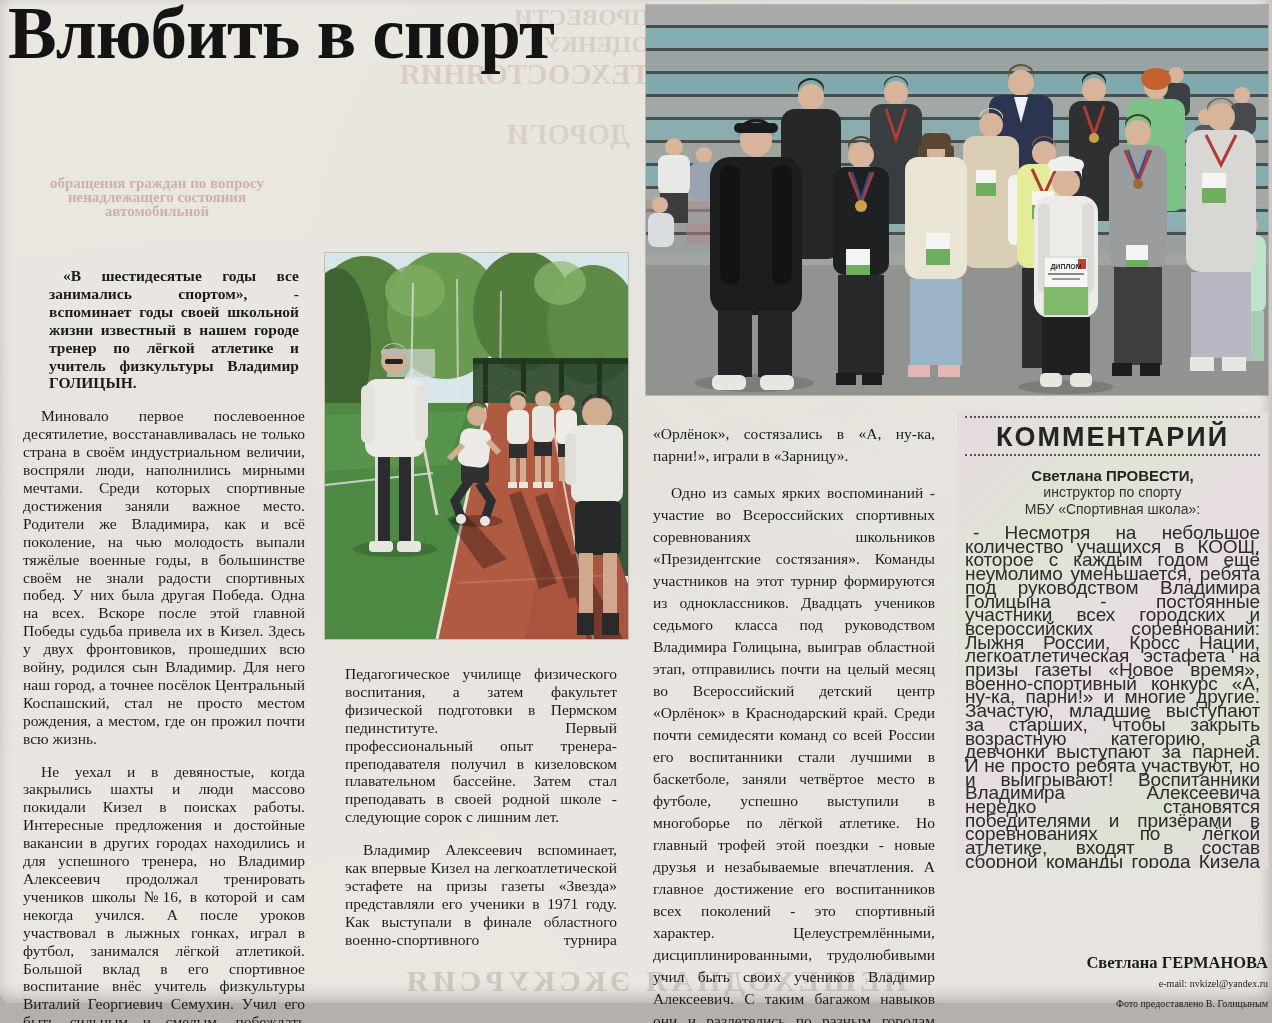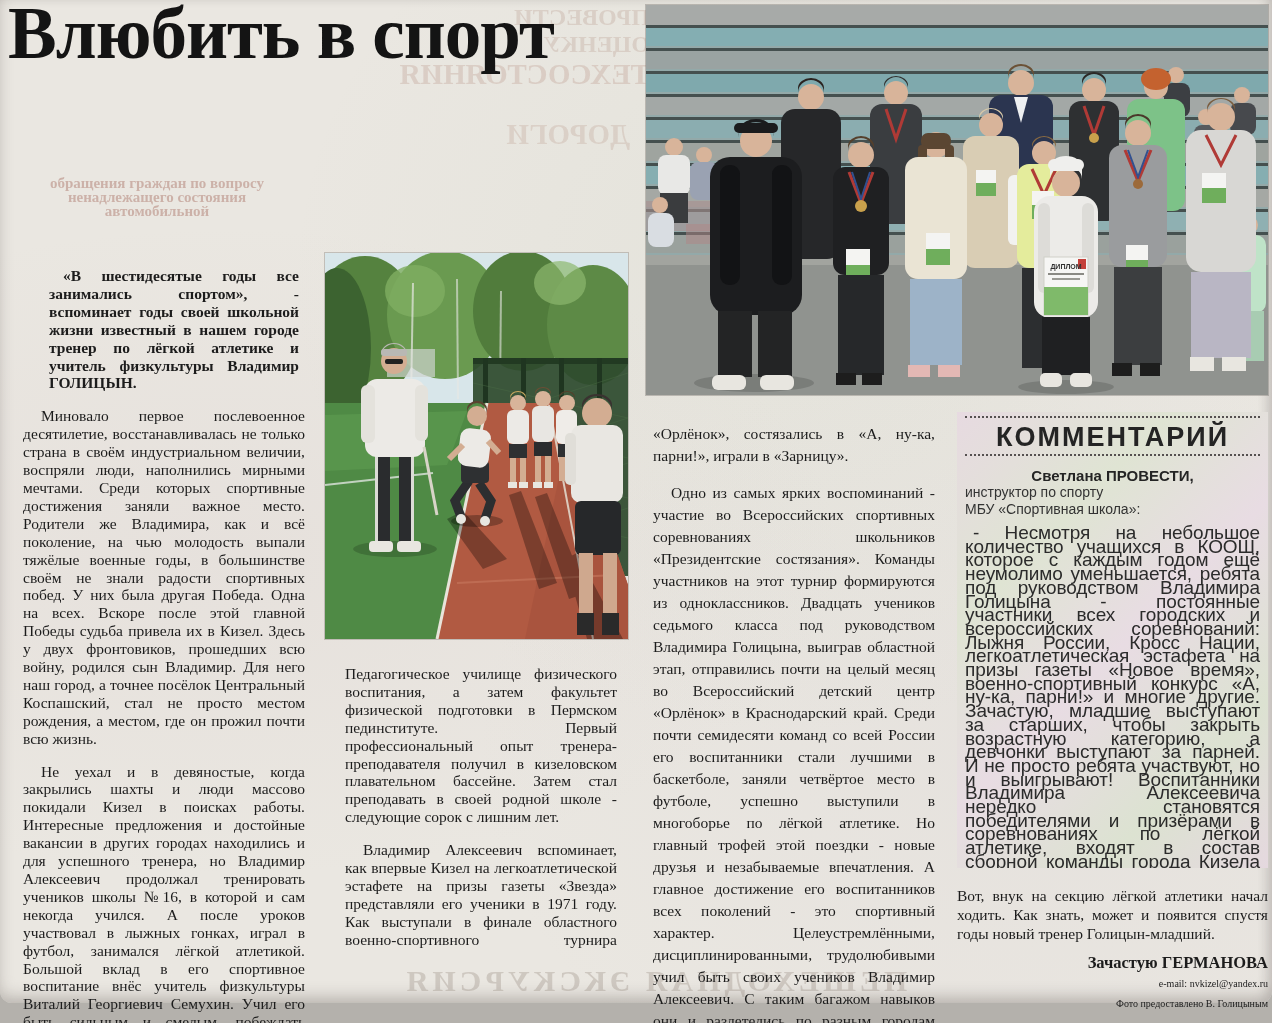--- a/index.html
+++ b/index.html
@@ -46,21 +46,21 @@
   
   .comment{position:absolute;z-index:2;left:957px;top:412px;width:311px;height:456px;
     box-sizing:border-box;padding:4px 8px 4px 8px;overflow:hidden;
     background:linear-gradient(135deg,#e7dae1 0%,#dfe4d3 28%,#e8dce3 52%,#dce2d1 78%,#e5d8df 100%);
     display:flex;flex-direction:column;
     font-family:Liberation Sans, sans-serif;color:#2e2e2e;}
   .dots{border-top:2px dotted #555050;height:3px;flex:0 0 auto;}
   .c-title{margin:1px 0 1px 0;text-align:center;font-size:27px;font-weight:bold;
     letter-spacing:2px;color:#242424;}
   .c-author{margin-top:8px;text-align:center;font-size:15px;font-weight:bold;color:#242424;}
-  .c-role{text-align:left;font-size:14px;line-height:17px;color:#333;}
+  .c-role{text-align:center;font-size:14px;line-height:17px;color:#333;}
   .c-body{margin:8px 0 0 0;font-size:19px;line-height:13.7px;text-align:justify;
     letter-spacing:-0.1px;text-indent:8px;color:#2b2b2b;flex:0 1 auto;}
   .dots.end{margin-top:7px;}
   
   .outro{position:absolute;z-index:2;left:957px;top:886px;width:311px;
     font-size:15.5px;line-height:19px;text-align:justify;color:#1c1c1c;}
   .sig{position:absolute;z-index:2;left:957px;top:952px;width:311px;text-align:right;color:#1c1c1c;}
   .sig-name{font-weight:bold;font-size:16.5px;line-height:22px;}
   .sig-mail,.sig-photo{font-size:10px;line-height:20px;}
 </style>
@@ -416,21 +416,20 @@
       <div class="dots"></div>
       <h2 class="c-title">КОММЕНТАРИЙ</h2>
       <div class="dots"></div>
       <div class="c-author">Светлана ПРОВЕСТИ,</div>
       <div class="c-role">инструктор по спорту</div>
       <div class="c-role">МБУ «Спортивная школа»:</div>
       <p class="c-body">- Несмотря на небольшое количество учащихся в КООШ, которое с каждым годом ещё неумолимо уменьшается, ребята под руководством Владимира Голицына - постоянные участники всех городских и всероссийских соревнований: Лыжня России, Кросс Нации, легкоатлетическая эстафета на призы газеты «Новое время», военно-спортивный конкурс «А, ну-ка, парни!» и многие другие. Зачастую, младшие выступают за старших, чтобы закрыть возрастную категорию, а девчонки выступают за парней. И не просто ребята участвуют, но и выигрывают! Воспитанники Владимира Алексеевича нередко становятся победителями и призёрами в соревнованиях по лёгкой атлетике, входят в состав сборной команды города Кизела на Первомайской легкоатлетической эстафете «Звезда» в Перми. Мы благодарим Владимира Алексеевича за ответственный подход к работе и чуткое отношение к детям, молодым тренерам есть на кого равняться!</p>
       <div class="dots end"></div>
     </aside>
 
-    <div class="outro">Вот, внук на секцию лёгкой атлетики начал ходить. Как знать, может и появится спустя годы новый тренер Голицын-младший.</div>
     <div class="sig">
-      <div class="sig-name">Зачастую ГЕРМАНОВА</div>
+      <div class="sig-name">Светлана ГЕРМАНОВА</div>
       <div class="sig-mail">e-mail: nvkizel@yandex.ru</div>
       <div class="sig-photo">Фото предоставлено В. Голицыным</div>
     </div>
 
   </div>
 </div>
 
 </body></html>

